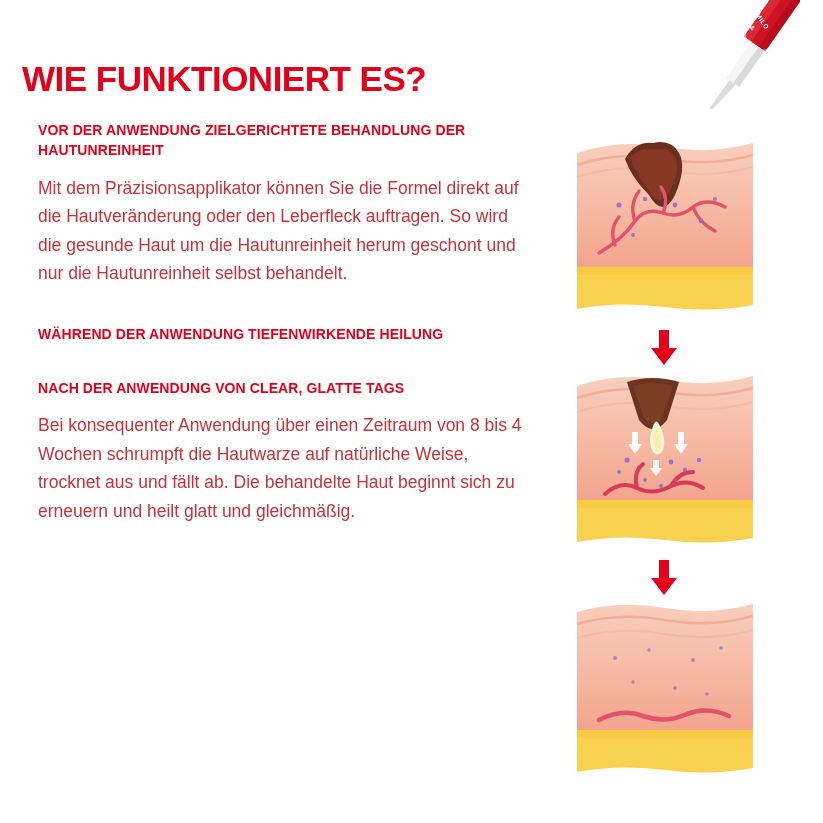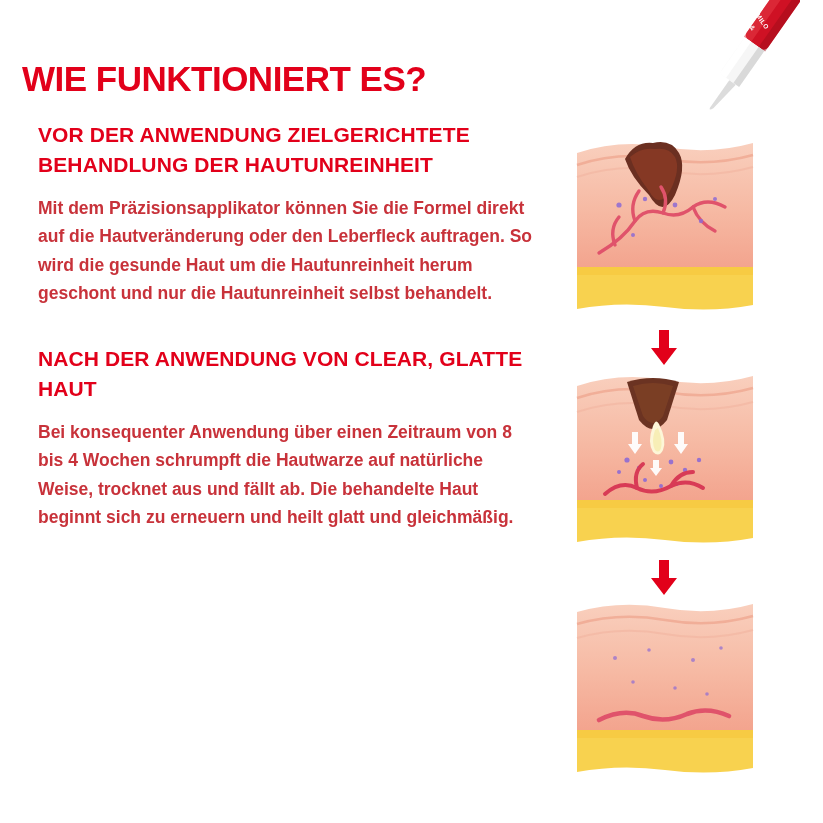--- a/index.html
+++ b/index.html
@@ -36,31 +36,31 @@
   
   .text-col {
     position: absolute;
     left: 38px;
     top: 120px;
     width: 495px;
   }
   .step { margin-bottom: 26px; }
   .step-title {
     color: #e2001a;
-    font-size: 21px;
+    font-size: 14px;
     font-weight: 700;
     line-height: 1.45;
     letter-spacing: 0.1px;
     margin-bottom: 13px;
   }
   .step-body {
     color: #c8323a;
     font-size: 17.5px;
     line-height: 1.63;
-    font-weight: 700;
+    font-weight: 400;
   }
   .step-2 { margin-top: 36px; }
   .step-3 { margin-top: 34px; }
 
   
   .ill-col {
     position: absolute;
     left: 570px;
     top: 0;
     width: 253px;
@@ -108,24 +108,25 @@
   <div class="headline">WIE FUNKTIONIERT ES?</div>
 
   <div class="text-col">
 
     <div class="step step-1">
       <div class="step-title">VOR DER ANWENDUNG ZIELGERICHTETE BEHANDLUNG DER HAUTUNREINHEIT</div>
       <div class="step-body">Mit dem Präzisionsapplikator können Sie die Formel direkt auf die Hautveränderung oder den Leberfleck auftragen. So wird die gesunde Haut um die Hautunreinheit herum geschont und nur die Hautunreinheit selbst behandelt.</div>
     </div>
 
     <div class="step step-2">
+      <div class="step-title">WÄHREND DER ANWENDUNG TIEFENWIRKENDE HEILUNG</div>
     </div>
 
     <div class="step step-3">
-      <div class="step-title">NACH DER ANWENDUNG VON CLEAR, GLATTE HAUT</div>
+      <div class="step-title">NACH DER ANWENDUNG VON CLEAR, GLATTE TAGS</div>
       <div class="step-body">Bei konsequenter Anwendung über einen Zeitraum von 8 bis 4 Wochen schrumpft die Hautwarze auf natürliche Weise, trocknet aus und fällt ab. Die behandelte Haut beginnt sich zu erneuern und heilt glatt und gleichmäßig.</div>
     </div>
 
   </div>
 
   <div class="ill-col">
 
     <div class="panel" style="top:135px;">
       <svg width="180" height="180" viewBox="0 0 180 180">
         <defs>

